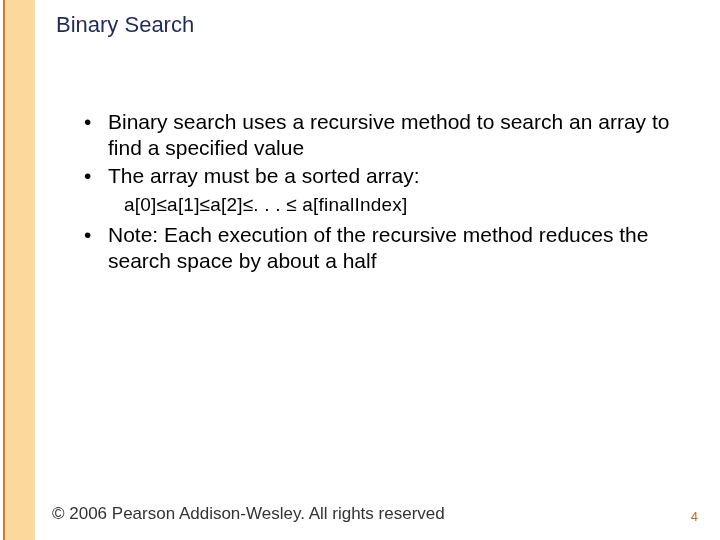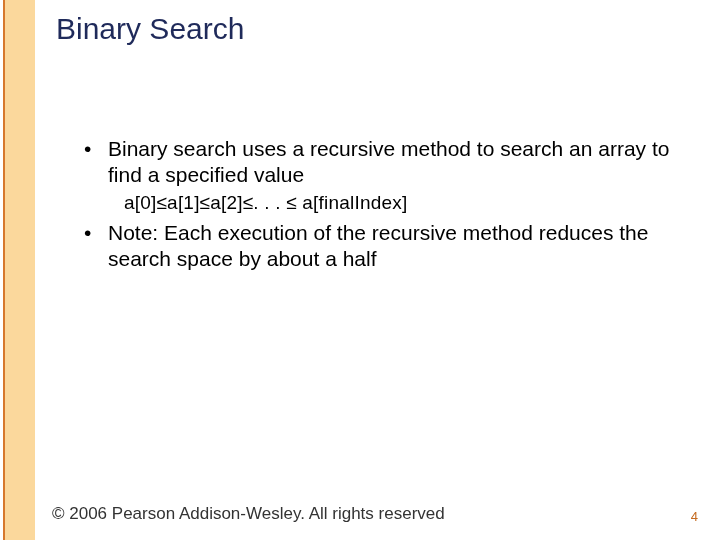--- a/index.html
+++ b/index.html
@@ -25,28 +25,28 @@
     left: 3px;
     top: 0;
     width: 2px;
     height: 540px;
     background: #d6782d;
   }
   .title {
     position: absolute;
     left: 56px;
     top: 12px;
-    font-size: 30px;
+    font-size: 22px;
     color: #1f2a5a;
     font-weight: 400;
   }
   .content {
     position: absolute;
     left: 80px;
-    top: 136px;
+    top: 109px;
     width: 590px;
     color: #000;
     font-size: 21px;
     line-height: 1.22;
   }
   ul.bullets {
     list-style: none;
     margin: 0;
     padding: 0;
   }
@@ -89,20 +89,21 @@
 <body>
 
 <div class="sidebar-band"></div>
 <div class="sidebar-rule"></div>
 
 <div class="title">Binary Search</div>
 
 <div class="content">
   <ul class="bullets">
     <li><span>Binary search uses a recursive method to search an array to find a specified value</span></li>
+    <li><span>The array must be a sorted array:</span></li>
   </ul>
   <div class="code-line">a[0]≤a[1]≤a[2]≤. . . ≤  a[finalIndex]</div>
   <ul class="bullets">
     <li><span>Note:  Each execution of the recursive method reduces the search space by about a half</span></li>
   </ul>
 </div>
 
 <div class="footer">© 2006 Pearson Addison-Wesley. All rights reserved</div>
 <div class="page-num">4</div>
 

